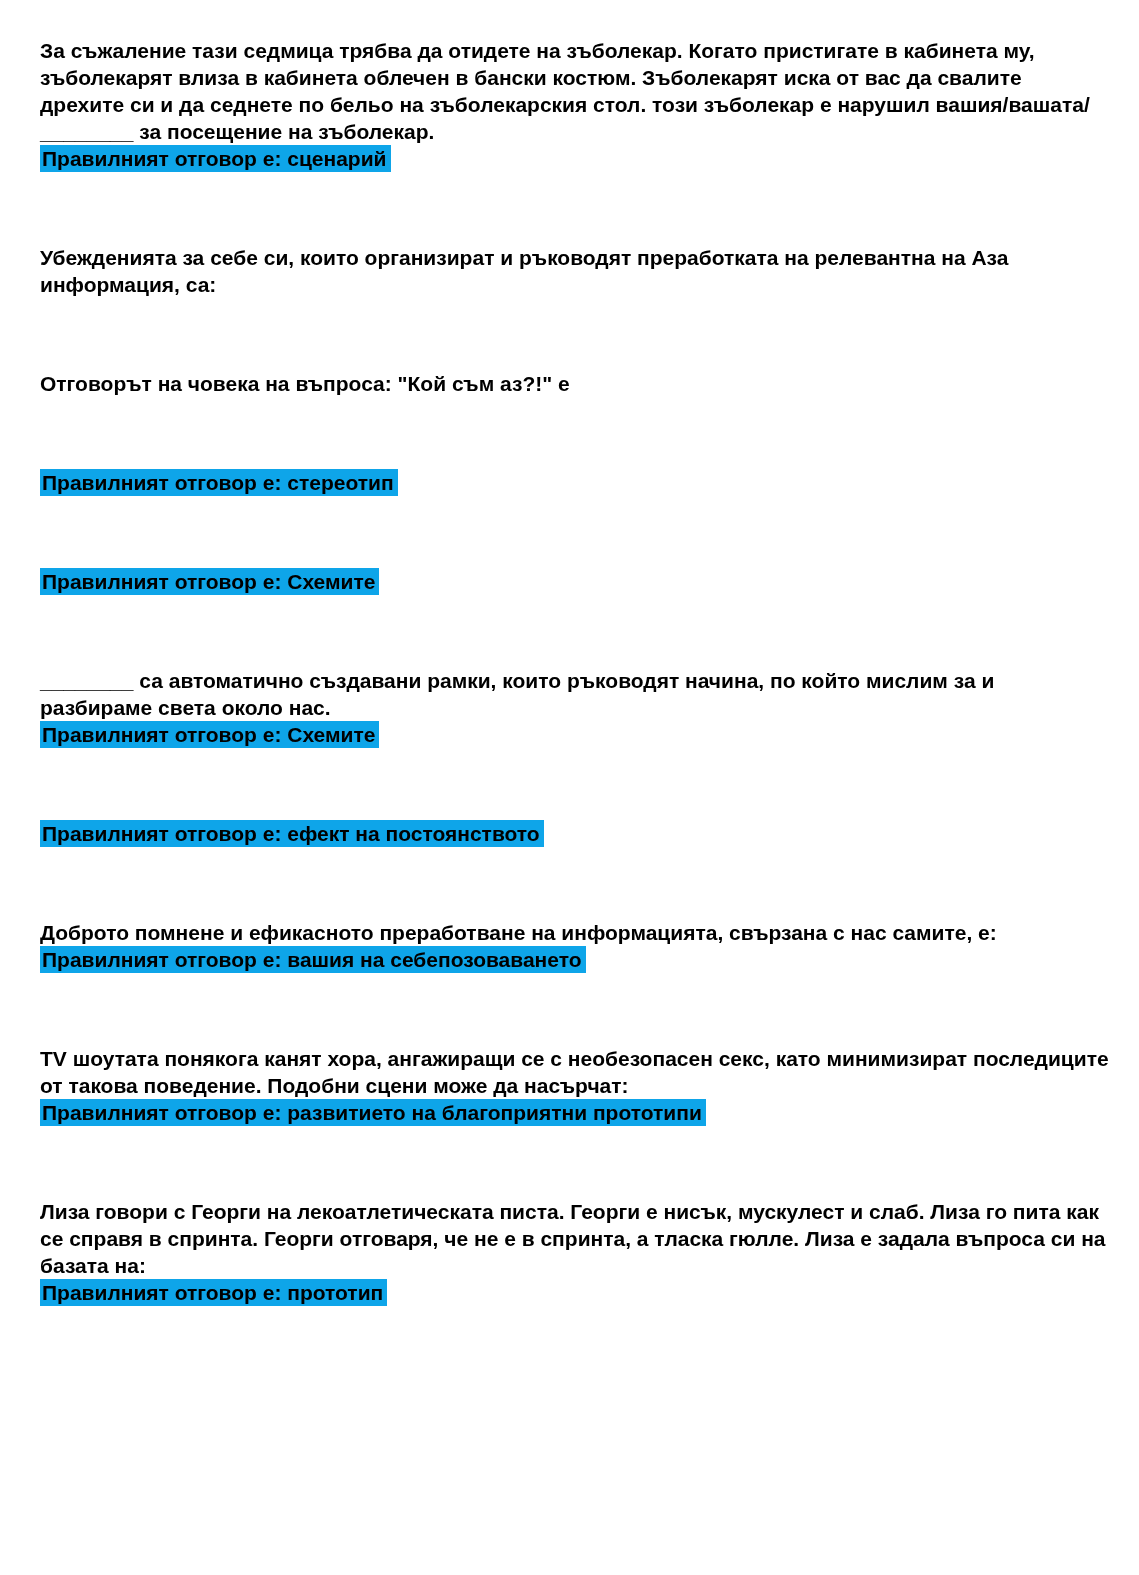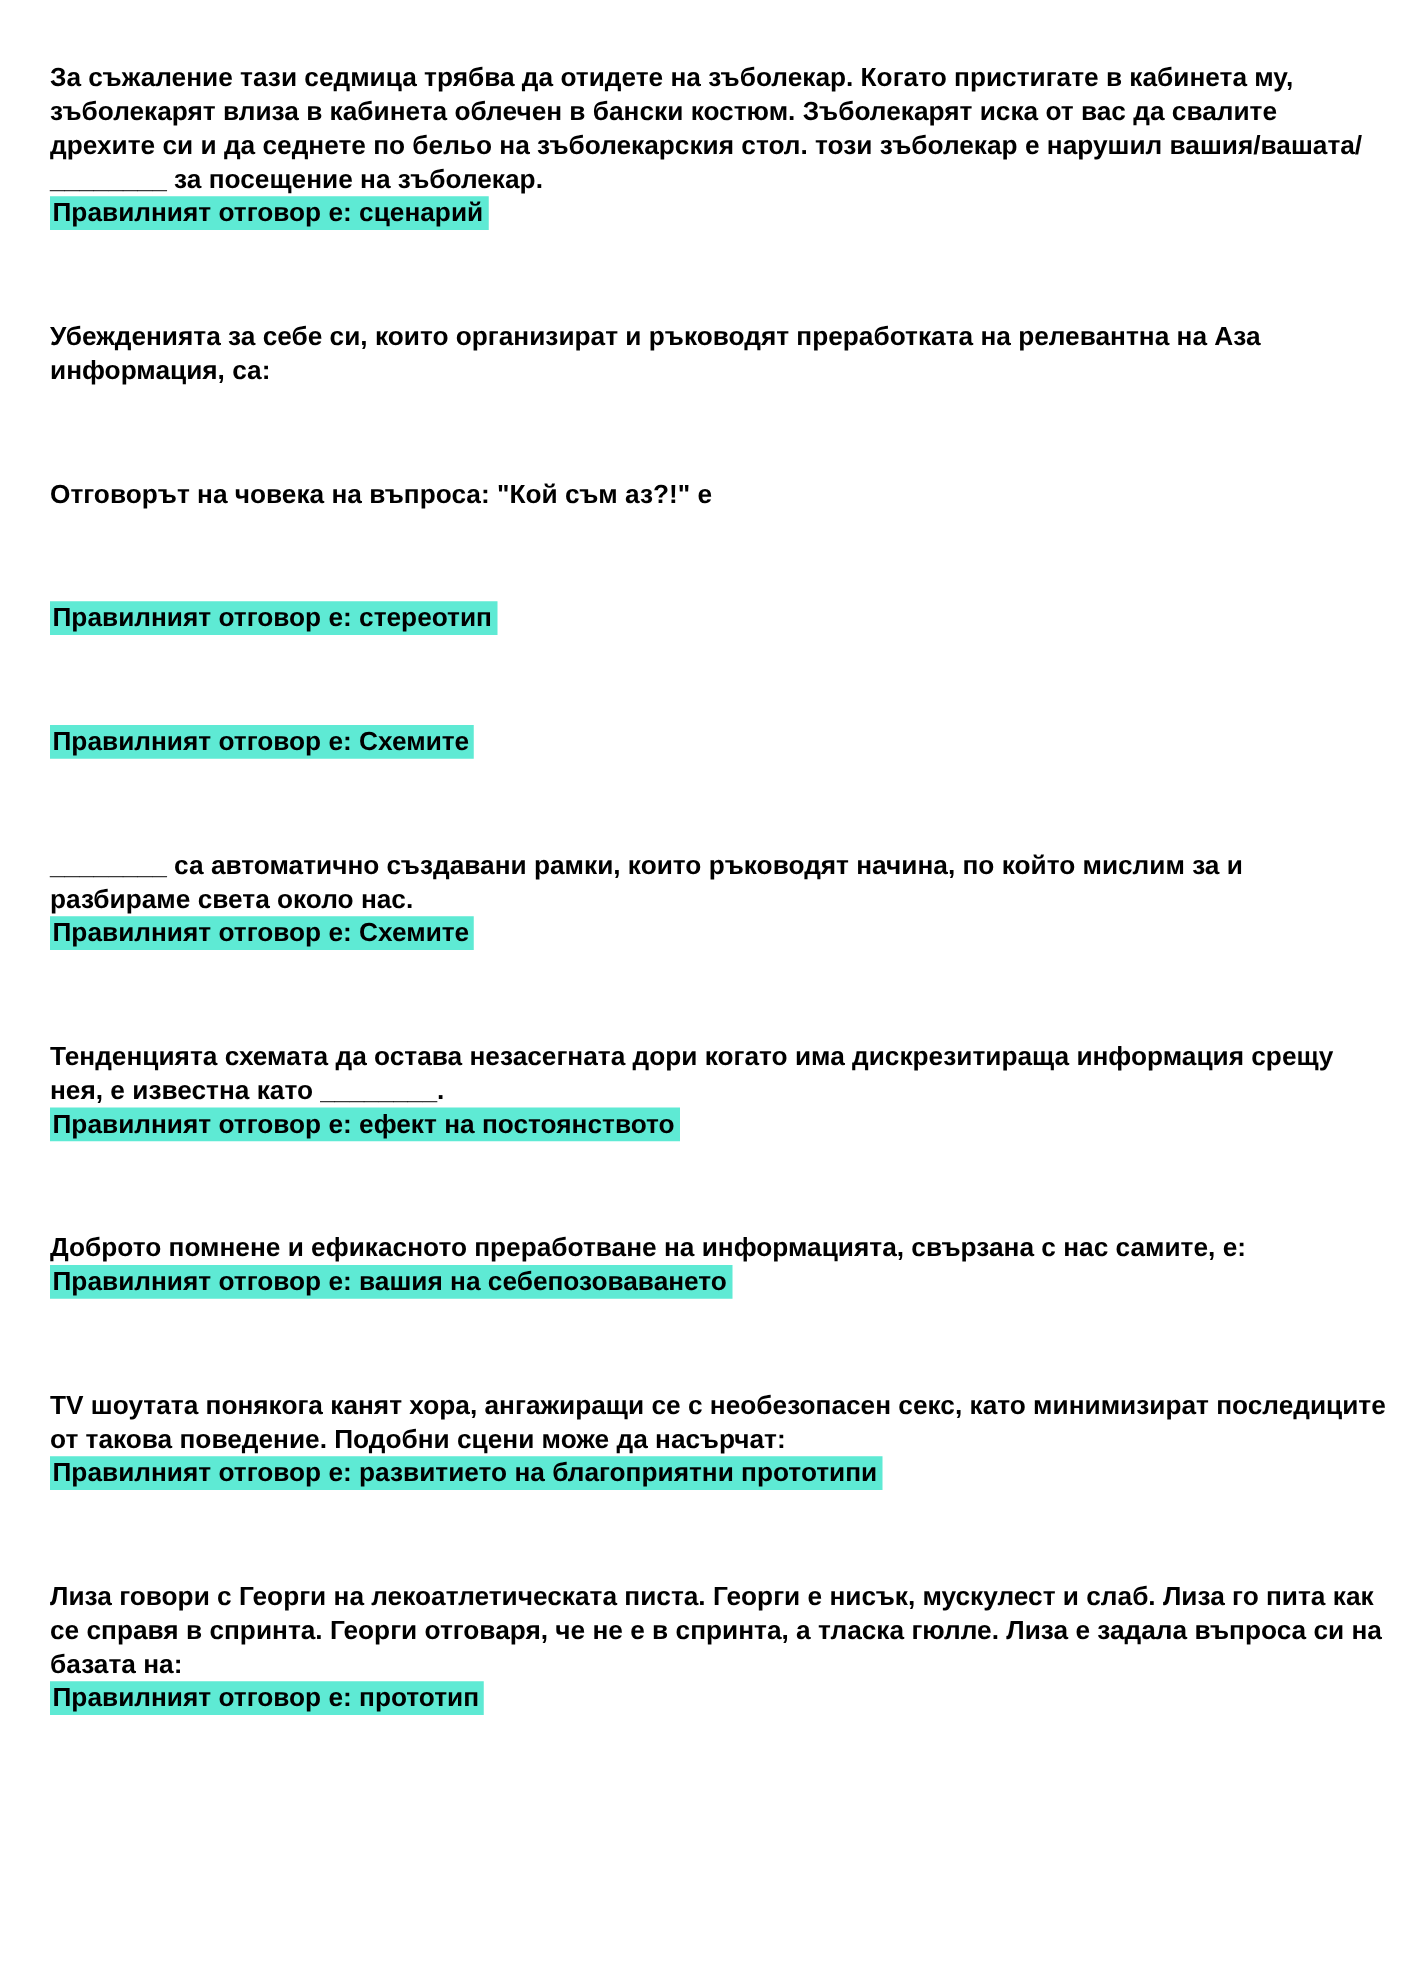--- a/index.html
+++ b/index.html
@@ -14,31 +14,31 @@
     font-family: "Liberation Sans", sans-serif;
     font-weight: 700;
     font-size: 21px;
     line-height: 27px;
     color: #000000;
   }
   .page {
     padding: 37px 30px 0 40px;
   }
   .qa-block {
-    margin: 12px 0 72px 0;
+    margin: 0 0 72px 0;
   }
   .question {
     white-space: pre-line;
     margin: 0;
   }
   .answer-line {
     margin: 0;
   }
   .answer-highlight {
-    background: #5eead4;
+    background: #0ea5e9;
     padding: 2px 4px 2px 2px;
   }
 </style>
 </head>
 <body>
 
 <div class="page">
 
   <section class="qa-block">
     <div class="question">За съжаление тази седмица трябва да отидете на зъболекар. Когато пристигате в кабинета му,
@@ -65,22 +65,20 @@
     <div class="answer-line"><span class="answer-highlight">Правилният отговор е: Схемите</span></div>
   </section>
 
   <section class="qa-block">
     <div class="question">________ са автоматично създавани рамки, които ръководят начина, по който мислим за и
 разбираме света около нас.</div>
     <div class="answer-line"><span class="answer-highlight">Правилният отговор е: Схемите</span></div>
   </section>
 
   <section class="qa-block">
-    <div class="question">Тенденцията схемата да остава незасегната дори когато има дискрезитираща информация срещу
-нея, е известна като ________.</div>
     <div class="answer-line"><span class="answer-highlight">Правилният отговор е: ефект на постоянството</span></div>
   </section>
 
   <section class="qa-block">
     <div class="question">Доброто помнене и ефикасното преработване на информацията, свързана с нас самите, е:</div>
     <div class="answer-line"><span class="answer-highlight">Правилният отговор е: вашия на себепозоваването</span></div>
   </section>
 
   <section class="qa-block">
     <div class="question">TV шоутата понякога канят хора, ангажиращи се с необезопасен секс, като минимизират последиците

